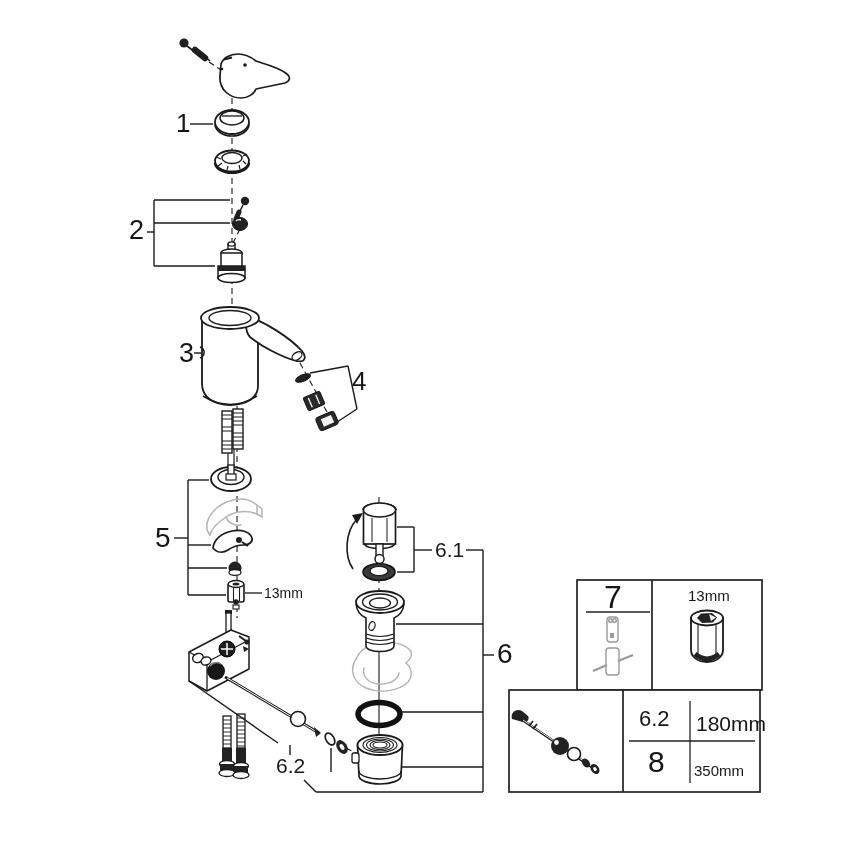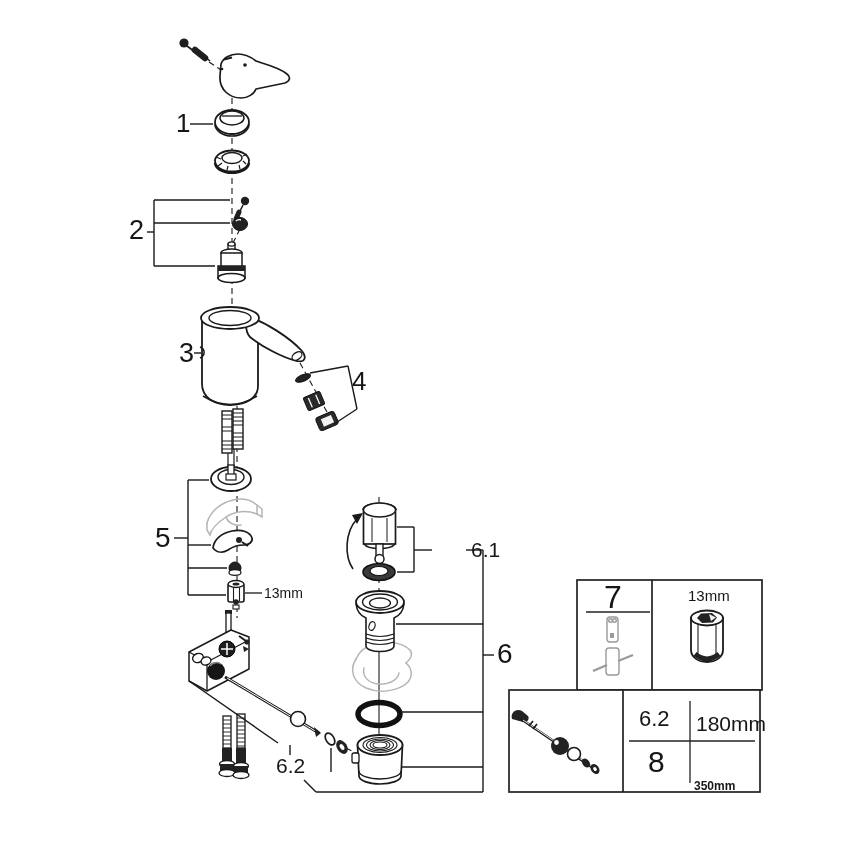--- a/index.html
+++ b/index.html
@@ -368,25 +368,25 @@
     </g>
   </g>
 </svg>
 
 <div class="label" style="left:176px;top:110px;font-size:26px;">1</div>
 <div class="label" style="left:129px;top:217px;font-size:27px;">2</div>
 <div class="label" style="left:179px;top:340px;font-size:27px;">3</div>
 <div class="label" style="left:352px;top:368px;font-size:26px;">4</div>
 <div class="label" style="left:155px;top:524px;font-size:28px;">5</div>
 <div class="label" style="left:497px;top:640px;font-size:28px;">6</div>
-<div class="label" style="left:435px;top:539px;font-size:21px;margin-left:36px;">6.1</div>
+<div class="label" style="left:435px;top:539px;font-size:21px;">6.1</div>
 <div class="label" style="left:276px;top:755px;font-size:21px;">6.2</div>
 <div class="label" style="left:264px;top:586px;font-size:14px;">13mm</div>
 
 <div class="label" style="left:604px;top:581px;font-size:32px;">7</div>
 <div class="label" style="left:688px;top:588px;font-size:15px;">13mm</div>
 
 <div class="label" style="left:639px;top:708px;font-size:22px;">6.2</div>
 <div class="label" style="left:696px;top:713px;font-size:21px;">180mm</div>
 <div class="label" style="left:648px;top:747px;font-size:30px;">8</div>
-<div class="label" style="left:694px;top:780px;font-size:12px;font-weight:bold;">350mm</div>
+<div class="label" style="left:694px;top:763px;font-size:15px;">350mm</div>
 
 </div>
 
 </body></html>

